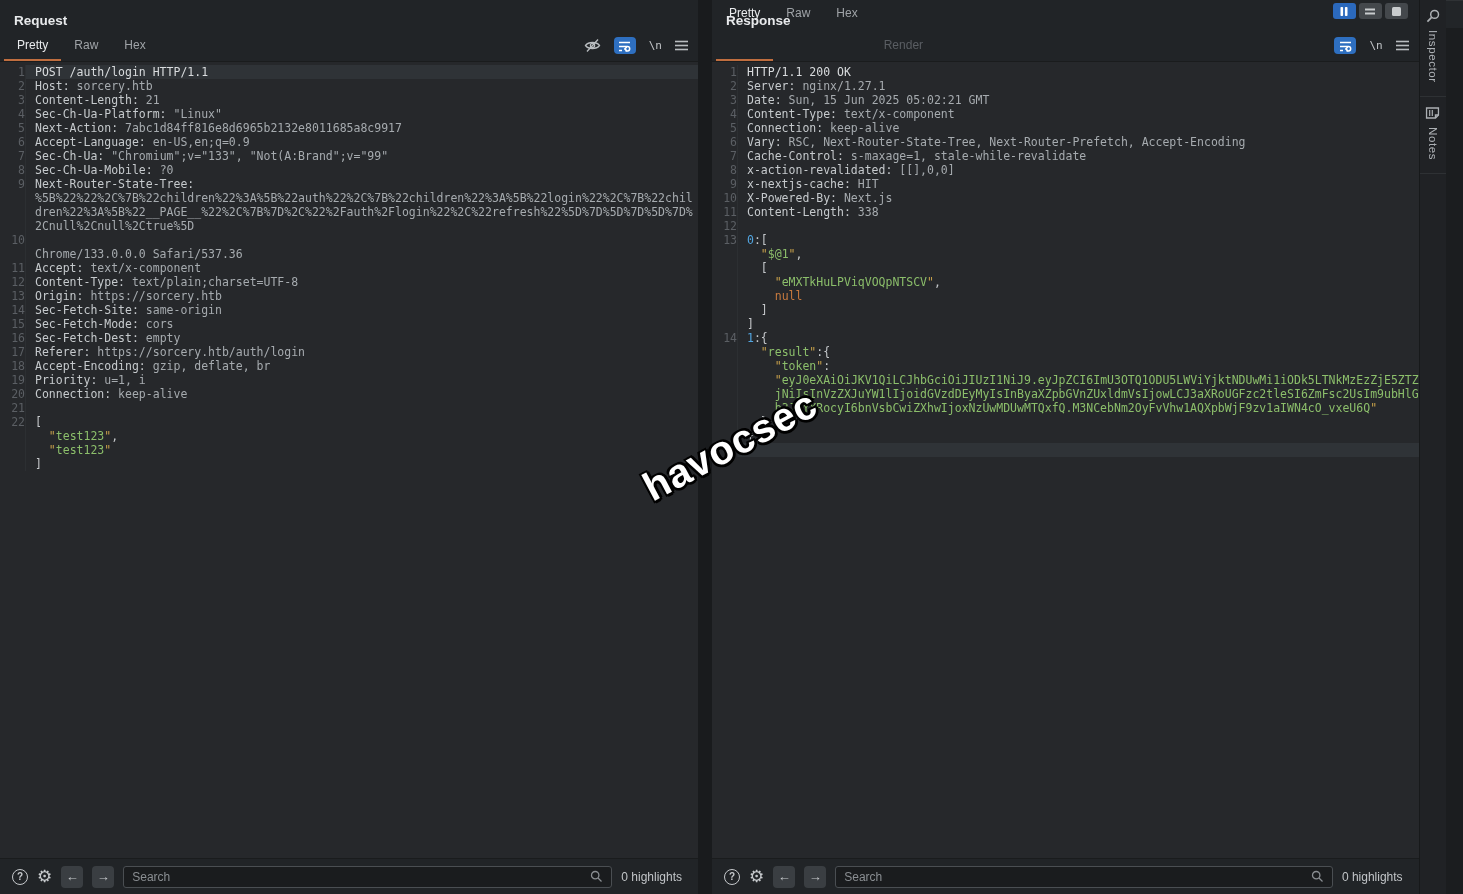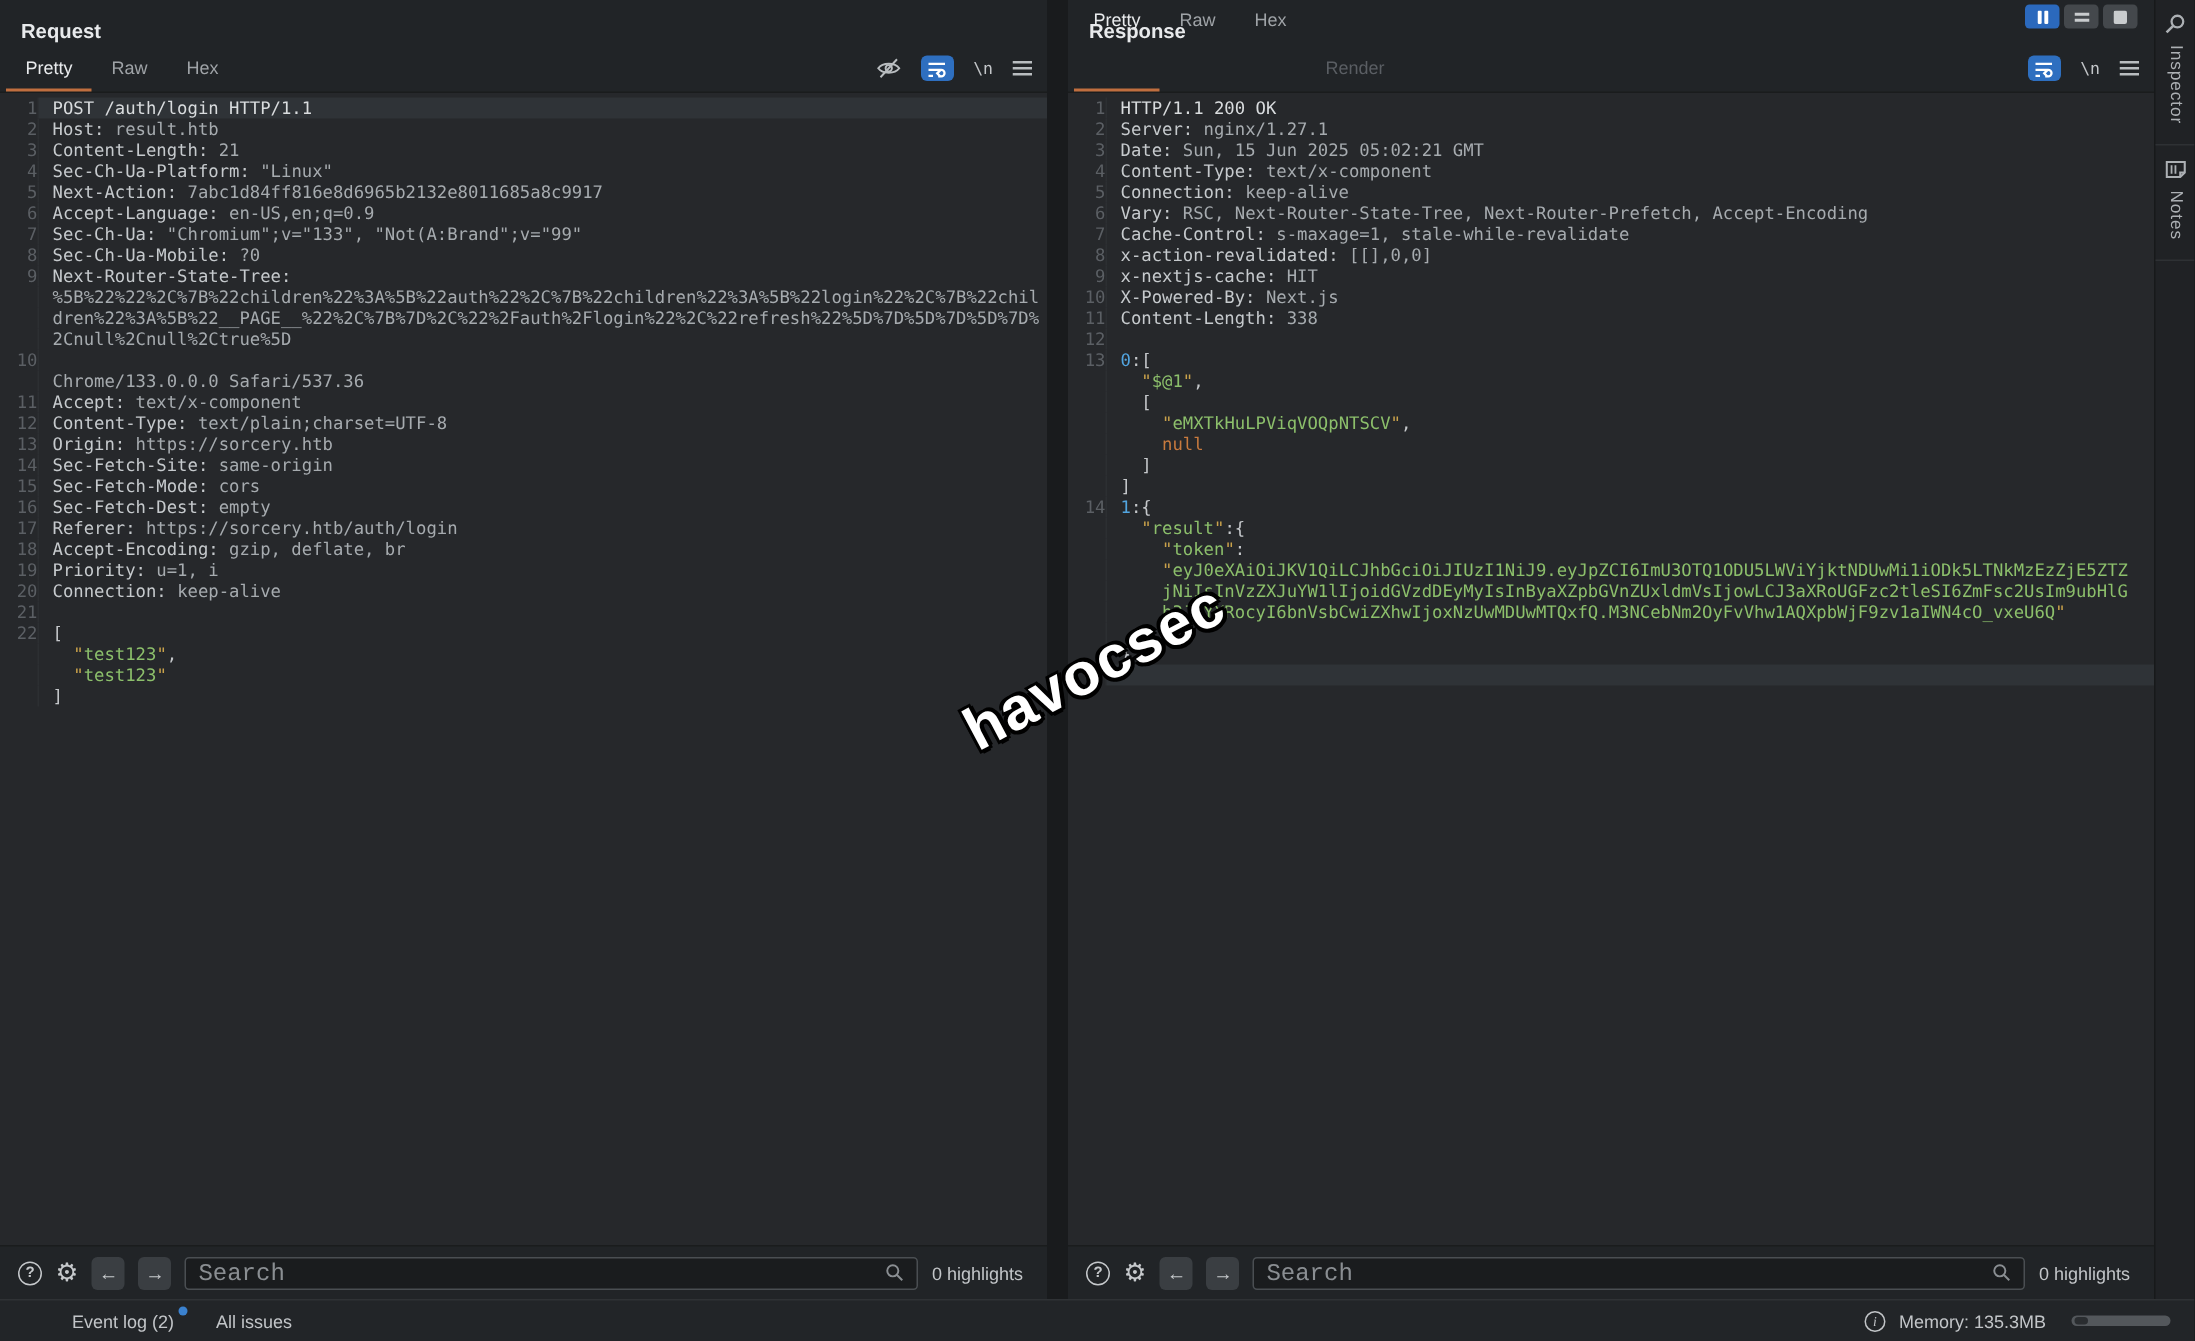--- a/index.html
+++ b/index.html
@@ -1,18 +1,18 @@
 <!DOCTYPE html>
 <html><head>
 <meta charset="utf-8">
 <style>
   * { margin:0; padding:0; box-sizing:border-box; }
   html,body { width:1463px; height:894px; overflow:hidden; background:#1B1D1F;
               font-family:"Liberation Sans", sans-serif; }
-  .app { position:relative; width:1463px; height:894px; display:flex; flex-direction:column; }
+  .app { position:relative; width:1463px; height:894px; display:flex; flex-direction:row; }
   .main { flex:1; min-height:0; display:flex; }
 
   
   .pane { display:flex; flex-direction:column; background:#212427; position:relative; min-width:0; }
   .pane-request { width:698px; }
   .v-gap { width:14px; background:#191B1D; }
   .pane-response { flex:1; }
 
   .pane-head { height:62px; position:relative; border-bottom:1px solid #1A1C1D; flex:none; }
   .pane-title { position:absolute; left:14px; top:13px; font-size:13.5px; font-weight:700; color:#E8EAEC; }
@@ -48,21 +48,21 @@
 
   
   .pane-foot { flex:none; height:36px; border-top:1px solid #1A1C1D; display:flex; align-items:center; padding:0 12px; gap:9px; }
   .help-ic { width:16px; height:16px; border:1.4px solid #C6C9CC; border-radius:50%; color:#C6C9CC;
              font-size:10px; font-weight:700; display:flex; align-items:center; justify-content:center; }
   .gear-ic { color:#C6C9CC; font-size:17px; line-height:1; }
   .nav-btn { width:22px; height:22px; border-radius:4px; background:#3A3E42; color:#C6C9CC;
              display:flex; align-items:center; justify-content:center; font-size:13px; }
   .search { flex:1; height:22px; background:#1A1C1E; border:1px solid #4A4E52; border-radius:3px;
             display:flex; align-items:center; padding:0 8px; }
-  .search input { flex:1; background:transparent; border:none; outline:none; color:#86efac; font-size:16px; font-family:Liberation Mono, monospace; }
+  .search input { flex:1; background:transparent; border:none; outline:none; color:#86efac; font-size:12px; font-family:Liberation Sans, sans-serif; }
   .search input::placeholder { color:#8A8E92; }
   .highlights { flex:none; margin-right:4px; color:#C2C5C8; font-size:12px; }
 
   
   .sidebar { flex:none; width:27px; background:#202225; border-left:1px solid #17191A; display:flex; flex-direction:column; }
   .side-tab { display:flex; flex-direction:column; align-items:center; gap:7px; padding:9px 0 13px; border-bottom:1px solid #2E3134; color:#ACB0B4; }
   .side-label { writing-mode:vertical-rl; font-size:11.5px; letter-spacing:0.6px; color:#ACB0B4; }
   .side-ic { transform:rotate(90deg); display:flex; }
 
   
@@ -120,21 +120,21 @@
             <svg width="13" height="11" viewBox="0 0 13 11">
               <line x1="0" y1="1.5" x2="13" y2="1.5" stroke="#B9BDC0" stroke-width="1.6"></line>
               <line x1="0" y1="5.5" x2="13" y2="5.5" stroke="#B9BDC0" stroke-width="1.6"></line>
               <line x1="0" y1="9.5" x2="13" y2="9.5" stroke="#B9BDC0" stroke-width="1.6"></line>
             </svg>
           </span>
         </div>
       </div>
       <div class="editor">
           <div class="row hl"><span class="ln">1</span><span class="code"><span class="sg-h1">POST /auth/login HTTP/1.1</span></span></div>
-          <div class="row"><span class="ln">2</span><span class="code"><span class="sg-k">Host:</span><span class="sg-v"> result.htb</span></span></div>
+          <div class="row"><span class="ln">2</span><span class="code"><span class="sg-k">Host:</span><span class="sg-v"> sorcery.htb</span></span></div>
           <div class="row"><span class="ln">3</span><span class="code"><span class="sg-k">Content-Length:</span><span class="sg-v"> 21</span></span></div>
           <div class="row"><span class="ln">4</span><span class="code"><span class="sg-k">Sec-Ch-Ua-Platform:</span><span class="sg-v"> "Linux"</span></span></div>
           <div class="row"><span class="ln">5</span><span class="code"><span class="sg-k">Next-Action:</span><span class="sg-v"> 7abc1d84ff816e8d6965b2132e8011685a8c9917</span></span></div>
           <div class="row"><span class="ln">6</span><span class="code"><span class="sg-k">Accept-Language:</span><span class="sg-v"> en-US,en;q=0.9</span></span></div>
           <div class="row"><span class="ln">7</span><span class="code"><span class="sg-k">Sec-Ch-Ua:</span><span class="sg-v"> "Chromium";v="133", "Not(A:Brand";v="99"</span></span></div>
           <div class="row"><span class="ln">8</span><span class="code"><span class="sg-k">Sec-Ch-Ua-Mobile:</span><span class="sg-v"> ?0</span></span></div>
           <div class="row"><span class="ln">9</span><span class="code"><span class="sg-k">Next-Router-State-Tree:</span></span></div>
           <div class="row"><span class="ln"></span><span class="code"><span class="sg-v">%5B%22%22%2C%7B%22children%22%3A%5B%22auth%22%2C%7B%22children%22%3A%5B%22login%22%2C%7B%22chil</span></span></div>
           <div class="row"><span class="ln"></span><span class="code"><span class="sg-v">dren%22%3A%5B%22__PAGE__%22%2C%7B%7D%2C%22%2Fauth%2Flogin%22%2C%22refresh%22%5D%7D%5D%7D%5D%7D%</span></span></div>
           <div class="row"><span class="ln"></span><span class="code"><span class="sg-v">2Cnull%2Cnull%2Ctrue%5D</span></span></div>

